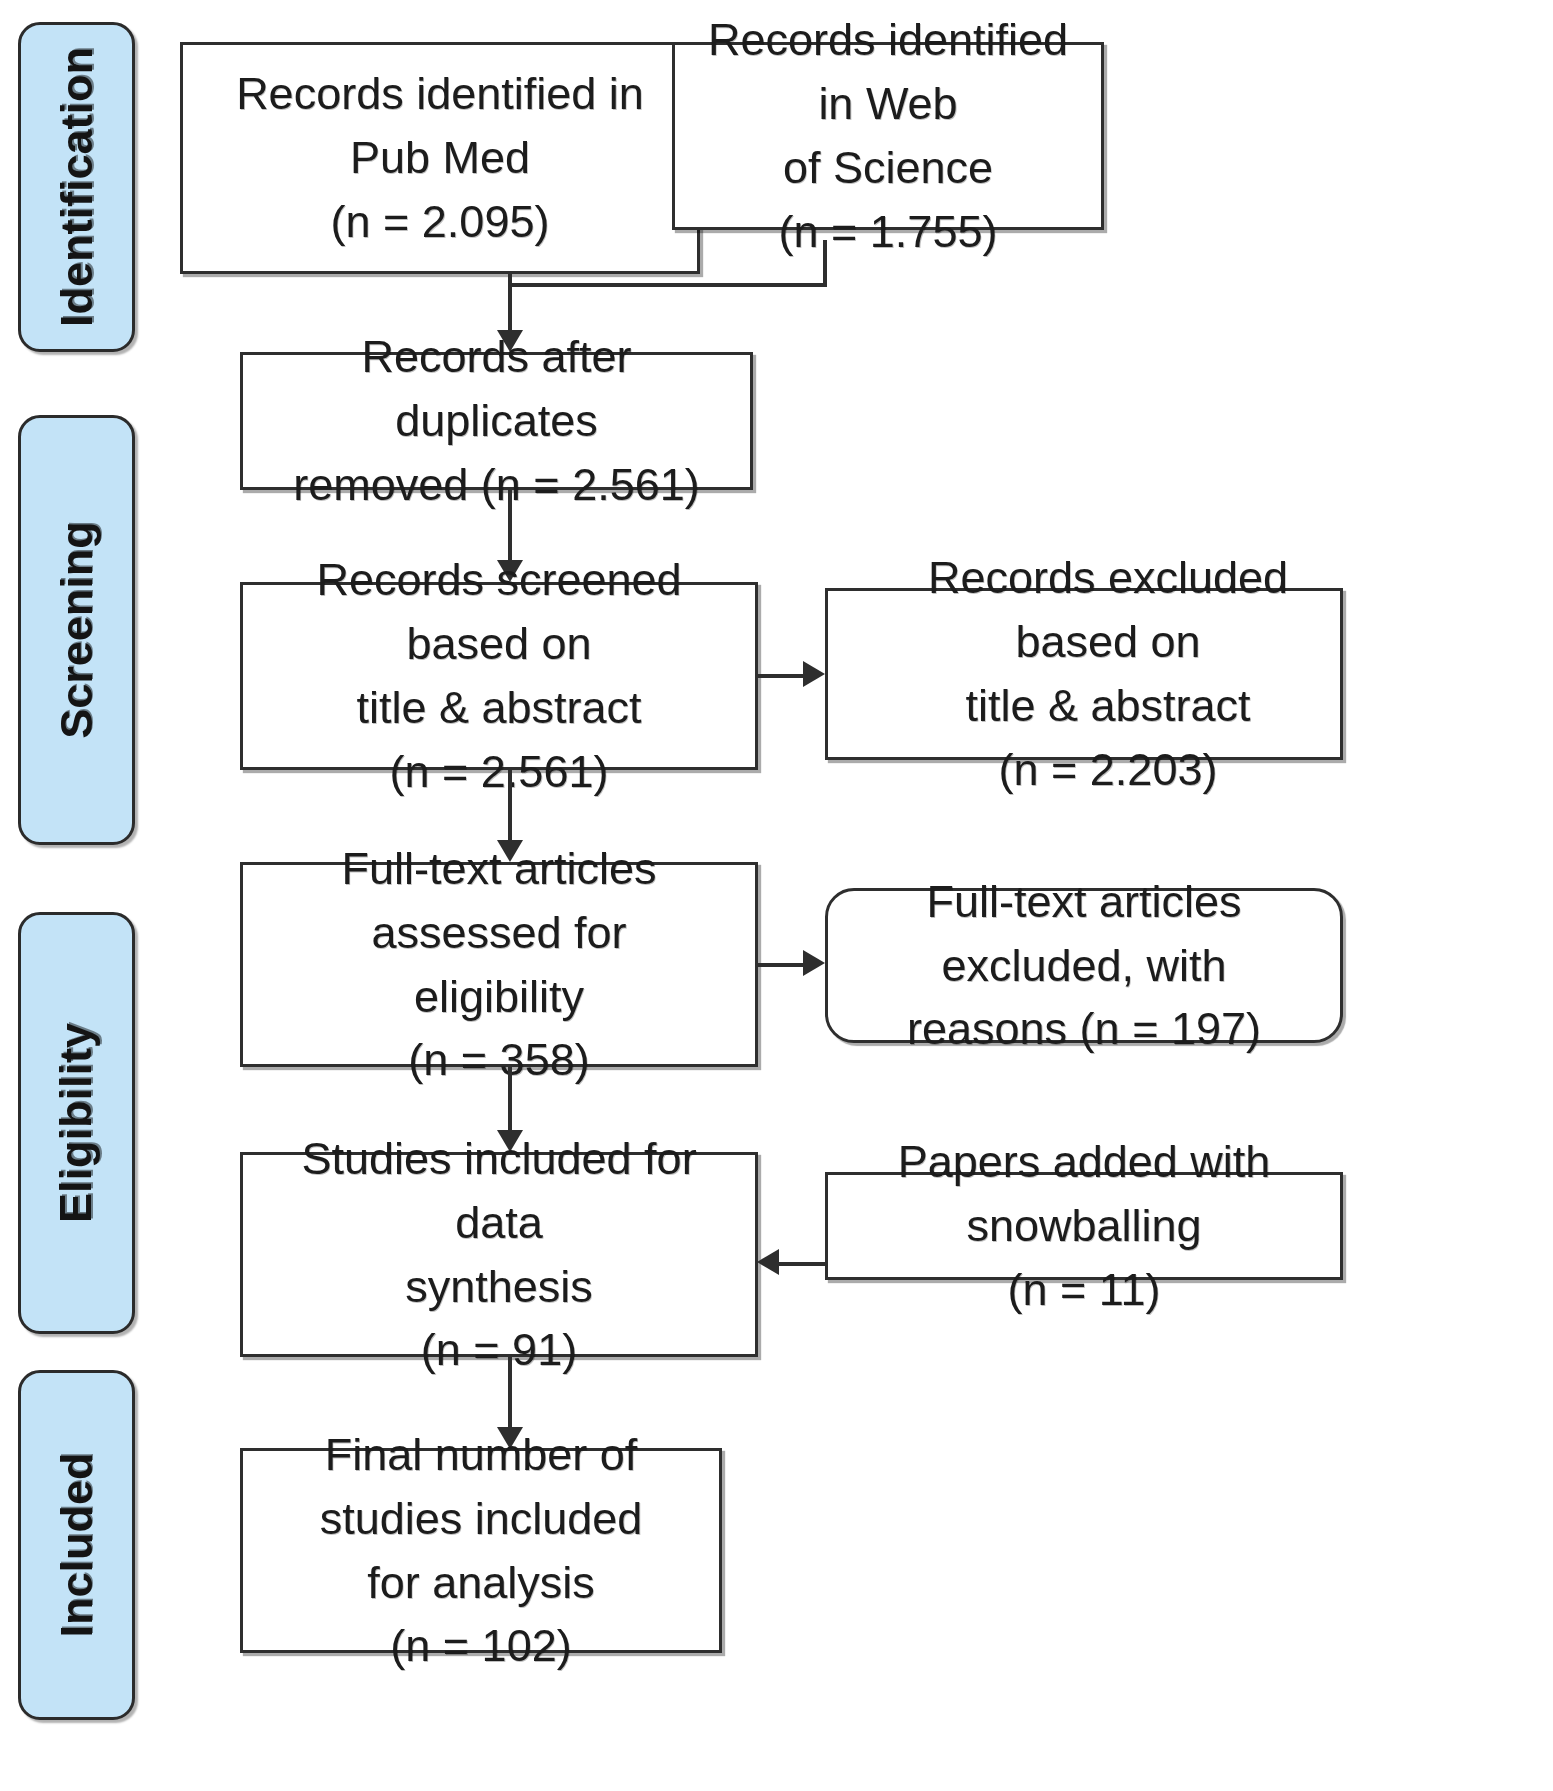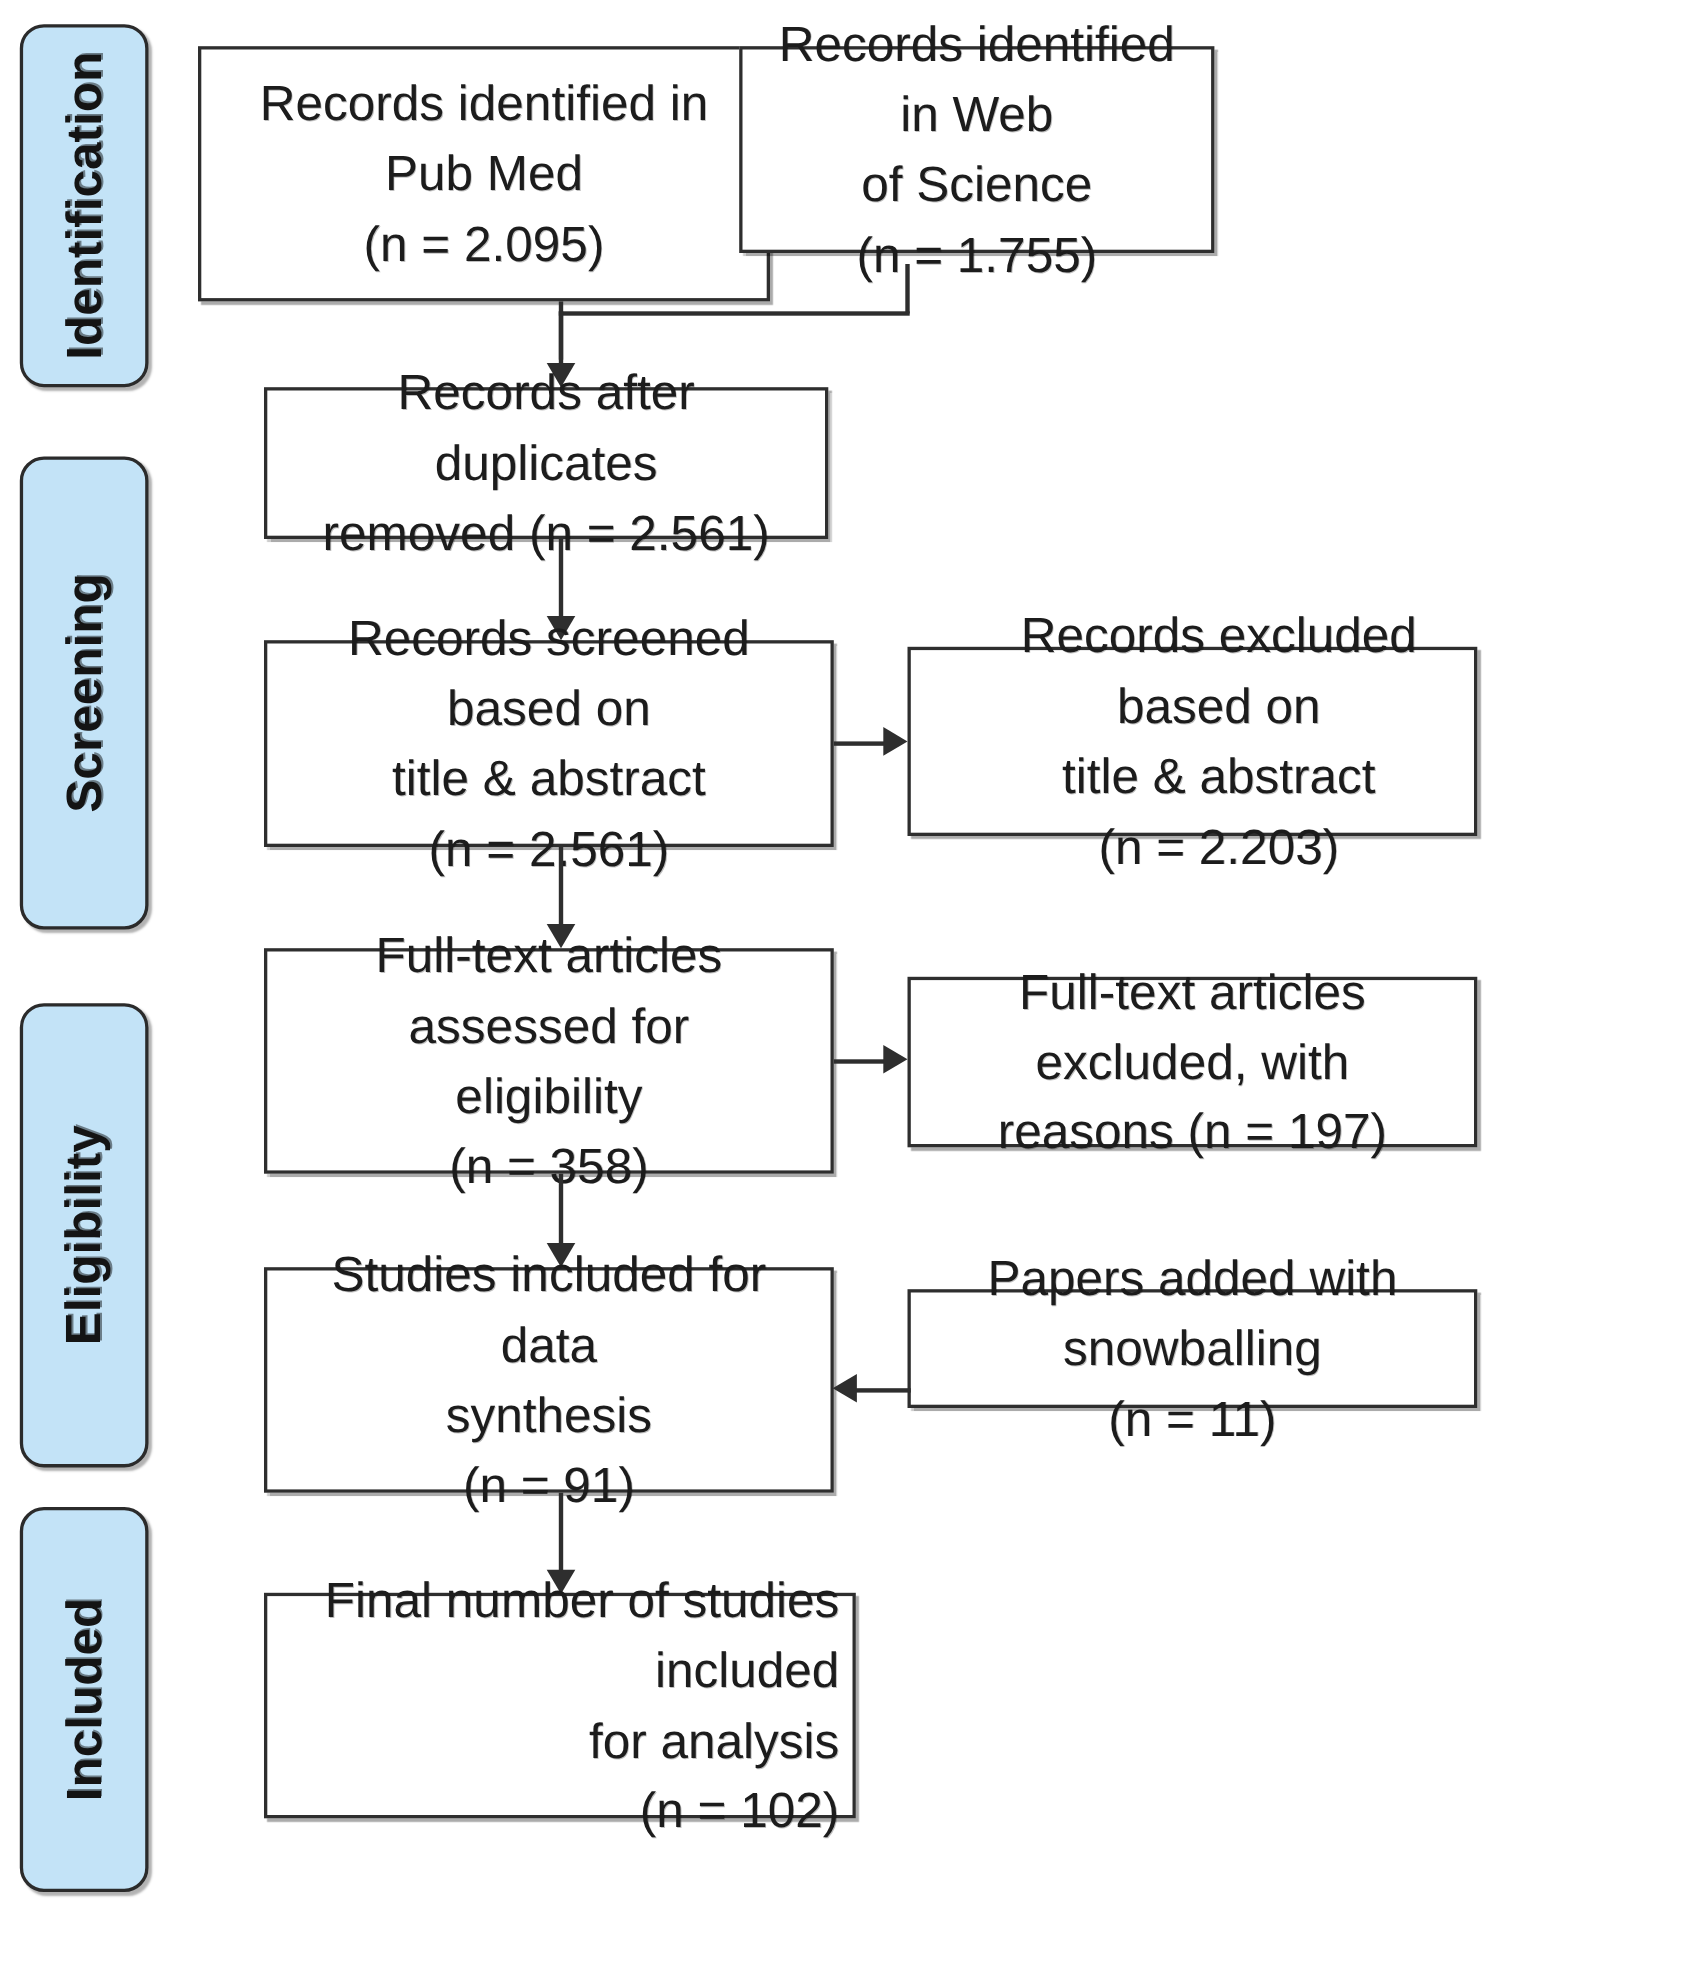--- a/index.html
+++ b/index.html
@@ -145,21 +145,21 @@
   <div class="conn-h" style="left:758px; top:674px; width:52px;"></div>
   <div class="arrow-right" style="left:803px; top:661px;"></div>
 
   <div class="conn-v" style="left:508px; top:770px; height:78px;"></div>
   <div class="arrow-down" style="left:497px; top:840px;"></div>
 
   <div class="flow-box" style="left:240px; top:862px; width:518px; height:205px;">
     <span class="box-text">Full-text articles assessed for<br>eligibility<br>(n = 358)</span>
   </div>
 
-  <div class="flow-box" style="left:825px; top:888px; width:518px; height:155px;">
+  <div class="flow-box" style="left:825px; top:888px; width:518px; height:155px;border-radius:29px;">
     <span class="box-text">Full-text articles excluded, with<br>reasons (n = 197)</span>
   </div>
 
   <div class="conn-h" style="left:758px; top:963px; width:52px;"></div>
   <div class="arrow-right" style="left:803px; top:950px;"></div>
 
   <div class="conn-v" style="left:508px; top:1067px; height:72px;"></div>
   <div class="arrow-down" style="left:497px; top:1130px;"></div>
 
   <div class="flow-box" style="left:240px; top:1152px; width:518px; height:205px;">
@@ -169,17 +169,17 @@
   <div class="flow-box" style="left:825px; top:1172px; width:518px; height:108px;">
     <span class="box-text">Papers added with snowballing<br>(n = 11)</span>
   </div>
 
   <div class="conn-h" style="left:772px; top:1262px; width:56px;"></div>
   <div class="arrow-left" style="left:757px; top:1249px;"></div>
 
   <div class="conn-v" style="left:508px; top:1357px; height:78px;"></div>
   <div class="arrow-down" style="left:497px; top:1427px;"></div>
 
-  <div class="flow-box" style="left:240px; top:1448px; width:538px; height:205px;text-align:right;">
+  <div class="flow-box" style="left:240px; top:1448px; width:482px; height:205px;">
     <span class="box-text">Final number of studies included<br>for analysis<br>(n = 102)</span>
   </div>
 
 </div>
 
 </body></html>

